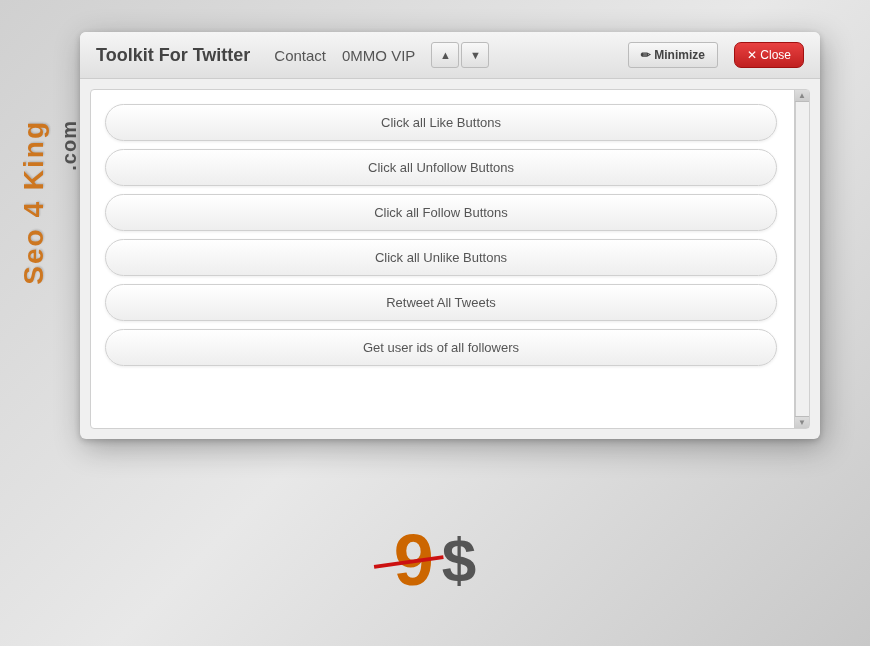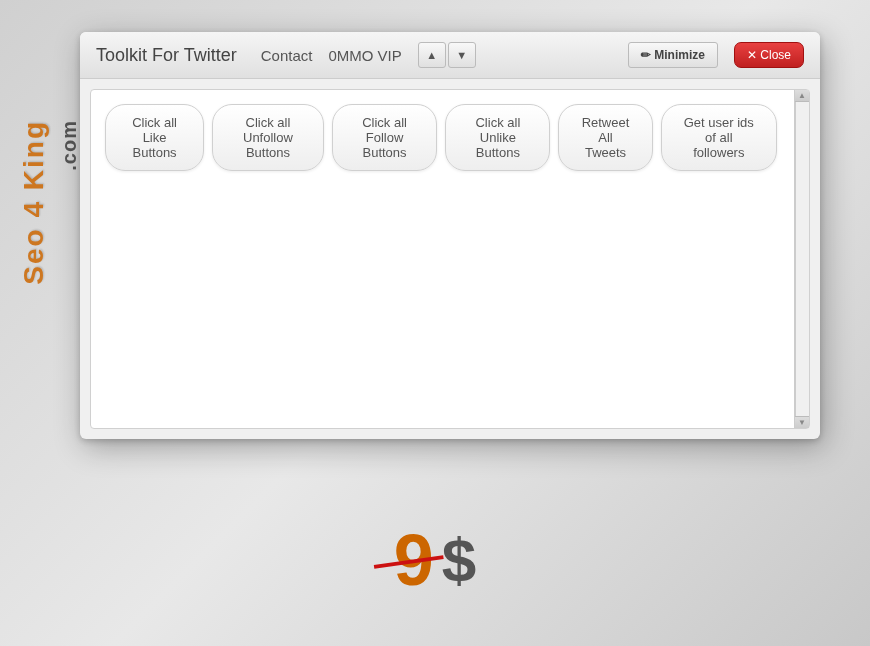--- a/index.html
+++ b/index.html
@@ -62,21 +62,21 @@
       background: linear-gradient(to bottom, #f5f5f5, #e0e0e0);
       padding: 10px 16px;
       display: flex;
       align-items: center;
       gap: 16px;
       border-bottom: 1px solid #ccc;
     }
 
     .title-text {
       font-size: 18px;
-      font-weight: normal;
+      font-weight: bold;
       color: #444;
       margin-right: 8px;
     }
 
     .nav-link {
       font-size: 15px;
       color: #555;
       cursor: pointer;
       text-decoration: none;
     }
@@ -189,21 +189,21 @@
       align-items: center;
       justify-content: center;
       font-size: 8px;
       color: #888;
       cursor: pointer;
       z-index: 3;
     }
 
     .buttons-list {
       display: flex;
-      flex-direction: row;
+      flex-direction: column;
       gap: 8px;
       padding-right: 18px;
     }
 
     .action-btn {
       background: linear-gradient(to bottom, #ffffff, #eeeeee);
       border: 1px solid #d0d0d0;
       border-radius: 20px;
       padding: 10px 20px;
       font-size: 13px;

